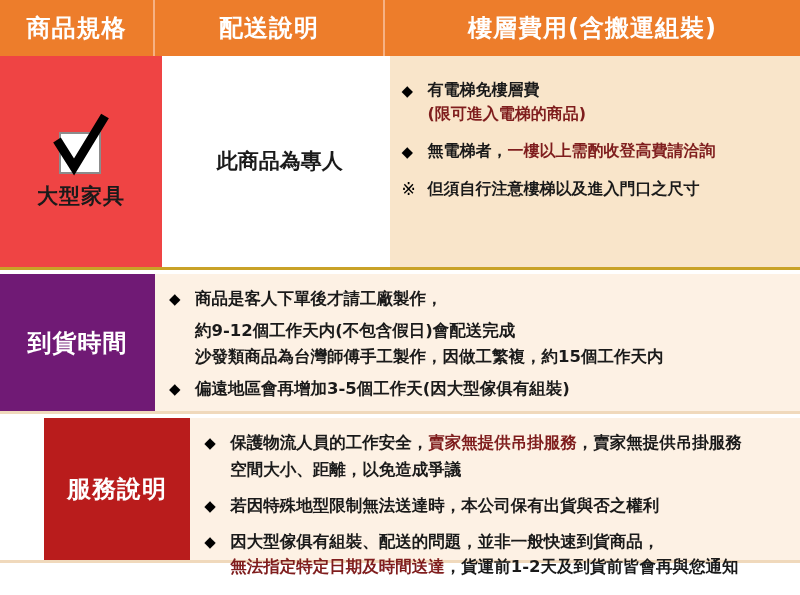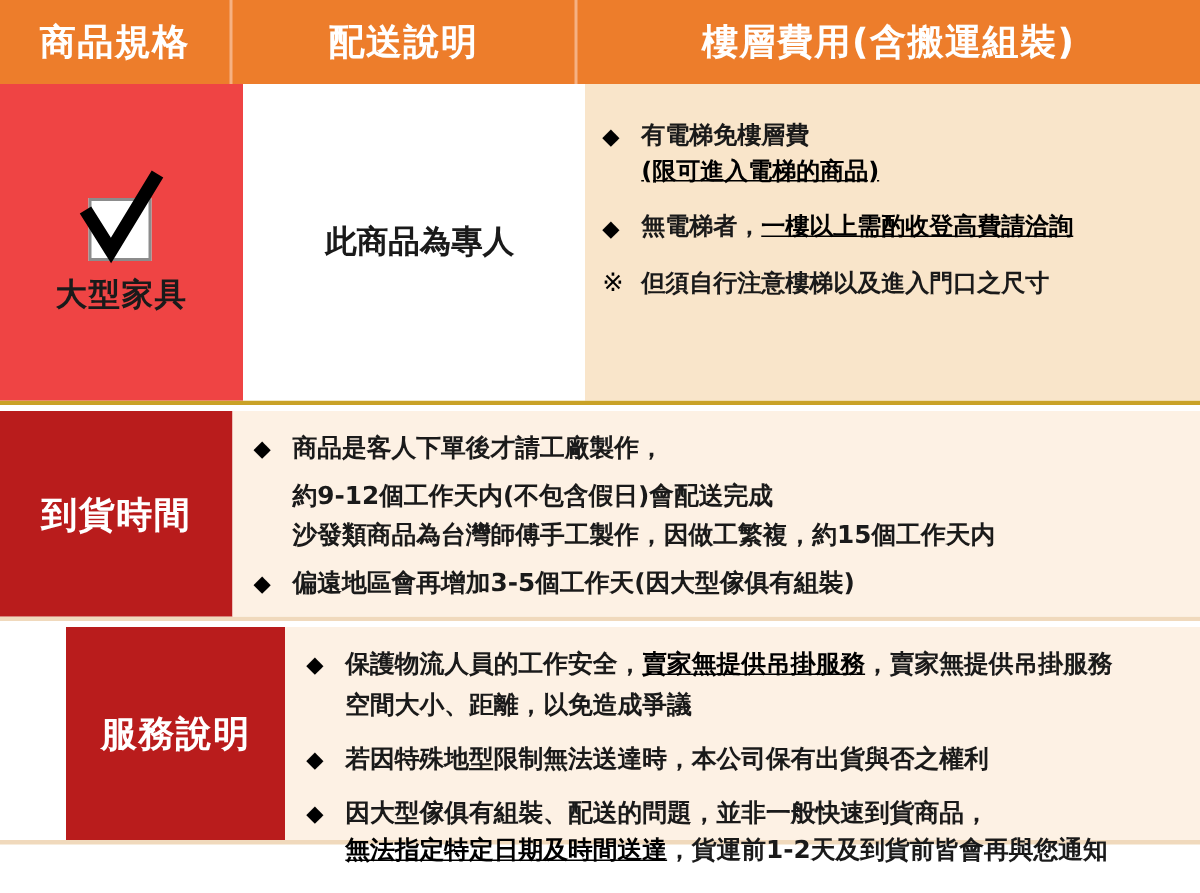--- a/index.html
+++ b/index.html
@@ -134,21 +134,21 @@
     width: 155px;
     display: flex;
     align-items: center;
     justify-content: center;
     color: #ffffff;
     font-size: 24px;
     font-weight: bold;
     letter-spacing: 1px;
     box-sizing: border-box;
   }
-  .label-row2 { background: #b91c1c; justify-content: center; }
+  .label-row2 { background: #701a75; justify-content: center; }
   .label-row3 { background: #b91c1c; margin-left: 44px; }
 
   .content-cell {
     width: 645px;
     background: #FDF1E4;
     box-sizing: border-box;
     padding: 12px 8px 8px 14px;
     display: flex;
     flex-direction: column;
     justify-content: flex-start;
@@ -176,21 +176,21 @@
   .bullet-body {
     flex: 1 1 auto;
     font-size: 16.5px;
     font-weight: bold;
     line-height: 1.52;
     color: #1a1a1a;
   }
   .r1-c3 .bullet-body { font-size: 16px; line-height: 1.5; }
   .r1-c3 .bullet-item { margin-bottom: 13px; }
 
-  .red { color: #000000; text-decoration: underline; }
+  .red { color: #7f1d1d; }
   .sub-line { display: block; }
   .indent-line {
     font-size: 16.5px;
     font-weight: bold;
     line-height: 1.52;
     color: #1a1a1a;
     padding-left: 26px;
     margin-bottom: 1px;
   }
   .tight { margin-bottom: 7px; }

